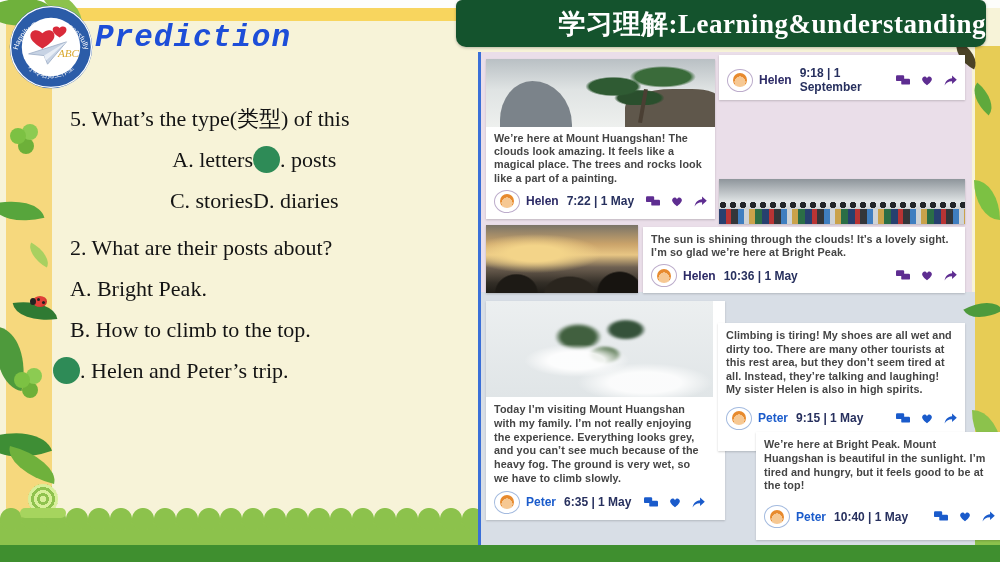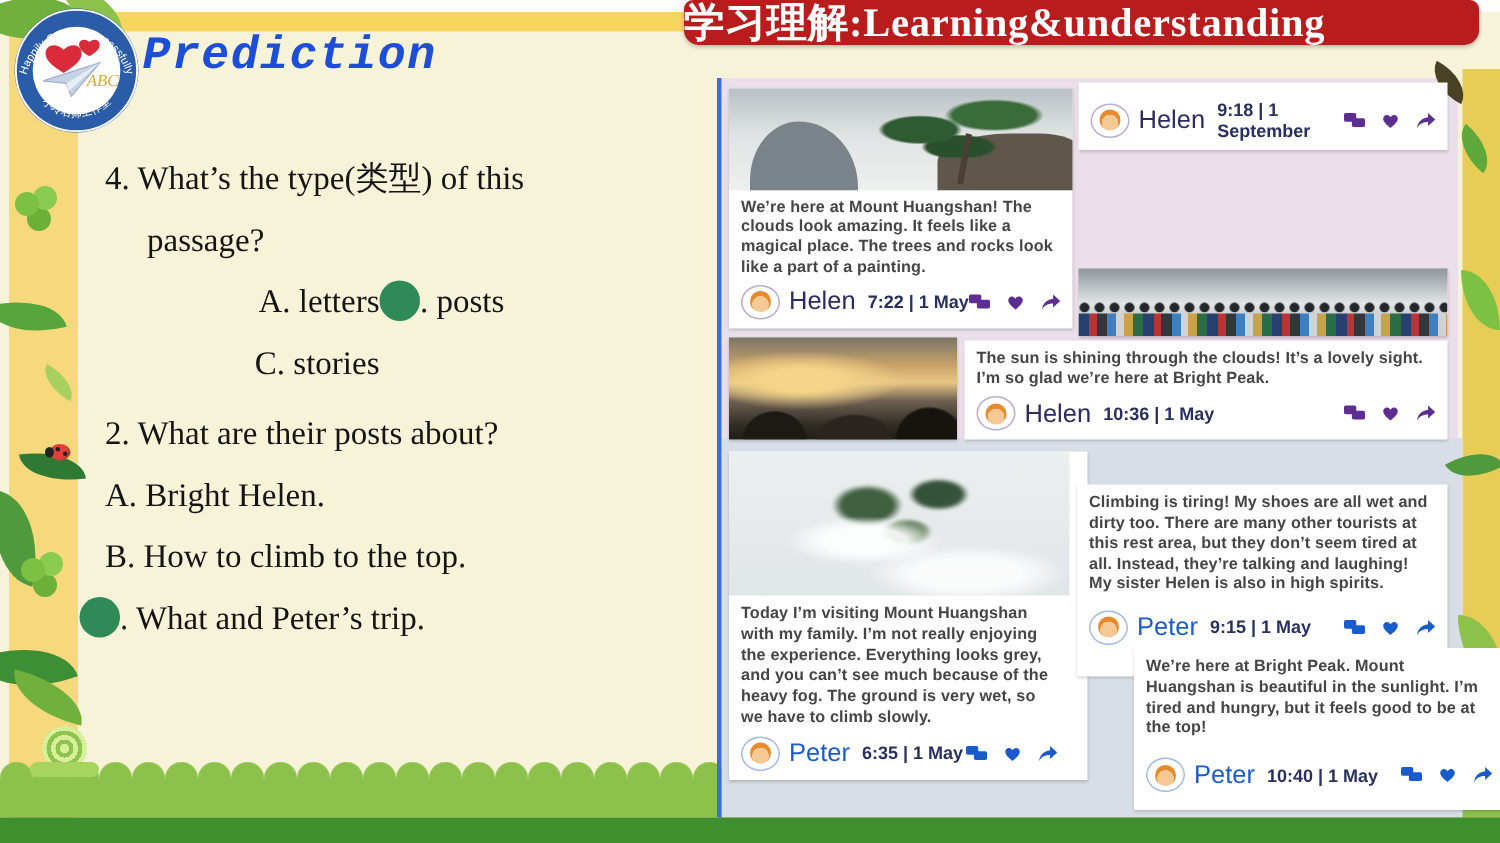--- a/index.html
+++ b/index.html
@@ -22,22 +22,22 @@
     box-shadow:12px -4px 0 #8ccb52,8px 10px 0 #6db039;}
   .ladybug{position:absolute;left:33px;top:296px;width:14px;height:11px;border-radius:50%;
     background:radial-gradient(circle at 30% 30%,#e04038 55%,#a8211c 100%);z-index:2;}
   .ladybug::before{content:"";position:absolute;left:-3px;top:2px;width:6px;height:7px;border-radius:50%;background:#222;}
   .ladybug::after{content:"";position:absolute;left:4px;top:2px;width:3px;height:3px;border-radius:50%;background:#222;box-shadow:5px 3px 0 #222;}
   .snail-shell{position:absolute;left:28px;top:484px;width:30px;height:30px;border-radius:50%;z-index:2;
     background:repeating-radial-gradient(circle at 50% 50%,#d8ef9a 0 3px,#8fc24e 3px 6px);}
   .snail-body{position:absolute;left:20px;top:508px;width:46px;height:10px;border-radius:10px;background:#a6d45e;z-index:2;}
 
   
-  .green-header{position:absolute;left:456px;top:0;width:530px;height:30px;background:#b91c1c;
-    border-radius:6px 6px 10px 10px;z-index:5;display:flex;align-items:center;justify-content:flex-start;
+  .green-header{position:absolute;left:456px;top:0;width:530px;height:47px;background:#14532d;
+    border-radius:6px 6px 10px 10px;z-index:5;display:flex;align-items:center;justify-content:flex-end;
     box-shadow:0 1px 3px rgba(0,0,0,.25);}
   .green-header span{font-family:"Liberation Serif",serif;font-weight:bold;font-size:27px;color:#fff;letter-spacing:.5px;}
 
   
   .logo{position:absolute;left:8px;top:4px;width:86px;height:86px;z-index:6;}
 
   
   .slide-title{position:absolute;left:95px;top:20px;font-family:Liberation Mono, monospace;
     font-style:italic;font-weight:bold;font-size:31px;color:#1d4ed8;letter-spacing:1px;z-index:3;}
   .quiz{position:absolute;left:70px;top:98px;width:410px;font-family:"Liberation Serif",serif;
@@ -54,21 +54,21 @@
   .panel-blue-line{position:absolute;left:478px;top:52px;width:3px;height:493px;background:#3A6FD8;z-index:2;}
 
   .post{position:absolute;background:#fff;z-index:3;box-shadow:0 1px 2px rgba(0,0,0,.18);padding:6px 8px;}
   .post-text{font-size:10.8px;line-height:13.2px;font-weight:bold;color:#454545;letter-spacing:.1px;}
   .post-footer{display:flex;align-items:center;margin-top:5px;}
   .avatar{width:24px;height:21px;border:1.5px solid #bcaccb;border-radius:50%;background:#fff;
     display:inline-flex;align-items:center;justify-content:center;flex:none;}
   .avatar i{display:block;width:14px;height:14px;border-radius:50%;
     background:radial-gradient(circle at 50% 64%,#f6c893 48%,#e78a2e 50%);}
   .peter .avatar{border-color:#a3badf;}
-  .pname{font-size:17px;font-weight:normal;margin:0 8px 0 6px;color:#2c2a66;}
+  .pname{font-size:12px;font-weight:bold;margin:0 8px 0 6px;color:#2c2a66;}
   .peter .pname{color:#1A5BCB;}
   .ptime{font-size:12px;font-weight:bold;color:#27305e;}
   .actions{margin-left:auto;display:flex;gap:11px;align-items:center;color:#5E2D91;}
   .peter .actions{color:#1A5BCB;}
   .act svg{display:block;}
 
   
   .photo{position:absolute;z-index:3;box-shadow:0 1px 2px rgba(0,0,0,.2);overflow:hidden;}
   .ph-pine{background:linear-gradient(180deg,#b9c0c4 0%,#dfe3e3 45%,#eef0ee 100%);}
   .ph-pine .rock-l{position:absolute;left:6%;bottom:0;width:72px;height:46px;background:#7b838a;border-radius:45% 55% 0 0/85% 95% 0 0;}
@@ -156,36 +156,36 @@
       <path d="M40 34 C34 28 26 30 26 37 C26 43 34 48 40 52 C46 48 54 43 54 37 C54 30 46 28 40 34 Z" fill="#D92B3A"></path>
       <path d="M60 28 C57 25 52 26 52 30 C52 34 57 37 60 39 C63 37 68 34 68 30 C68 26 63 25 60 28 Z" fill="#D92B3A"></path>
       <path d="M24 58 L68 44 L46 70 L42 60 Z" fill="#C7D3E4" stroke="#9FB0C8" stroke-width="1"></path>
       <path d="M42 60 L68 44 L44 66 Z" fill="#E8EEF6"></path>
     </svg>
   </div>
 
   <div class="slide-title">Prediction</div>
 
   <div class="quiz">
-    <div class="row">4. What’s the type(类型) of this</div>
-    <div class="row indent">passage?</div>
+    <div class="row">5. What’s the type(类型) of this</div>
     <div class="row">
       <span class="colA">A. letters</span>
       <span class="dot"></span>
       <span>. posts</span>
     </div>
     <div class="row">
       <span class="colA">C. stories</span>
+      <span>D. diaries</span>
     </div>
     <div class="row q2gap">2. What are their posts about?</div>
-    <div class="row">A. Bright Helen.</div>
+    <div class="row">A. Bright Peak.</div>
     <div class="row">B. How to climb to the top.</div>
     <div class="row">
       <span class="dot" style="margin-left:-17px;"></span>
-      <span>. What and Peter’s trip.</span>
+      <span>. Helen and Peter’s trip.</span>
     </div>
   </div>
 
   <div class="panel-top-bg"></div>
   <div class="panel-bot-bg"></div>
   <div class="panel-blue-line"></div>
 
   <div class="post" style="left:486px;top:59px;width:213px;padding:0 8px 6px 8px;">
     <div class="photo ph-pine" style="position:relative;left:-8px;width:229px;height:68px;margin-bottom:5px;box-shadow:none;">
       <span class="rock-l"></span>

